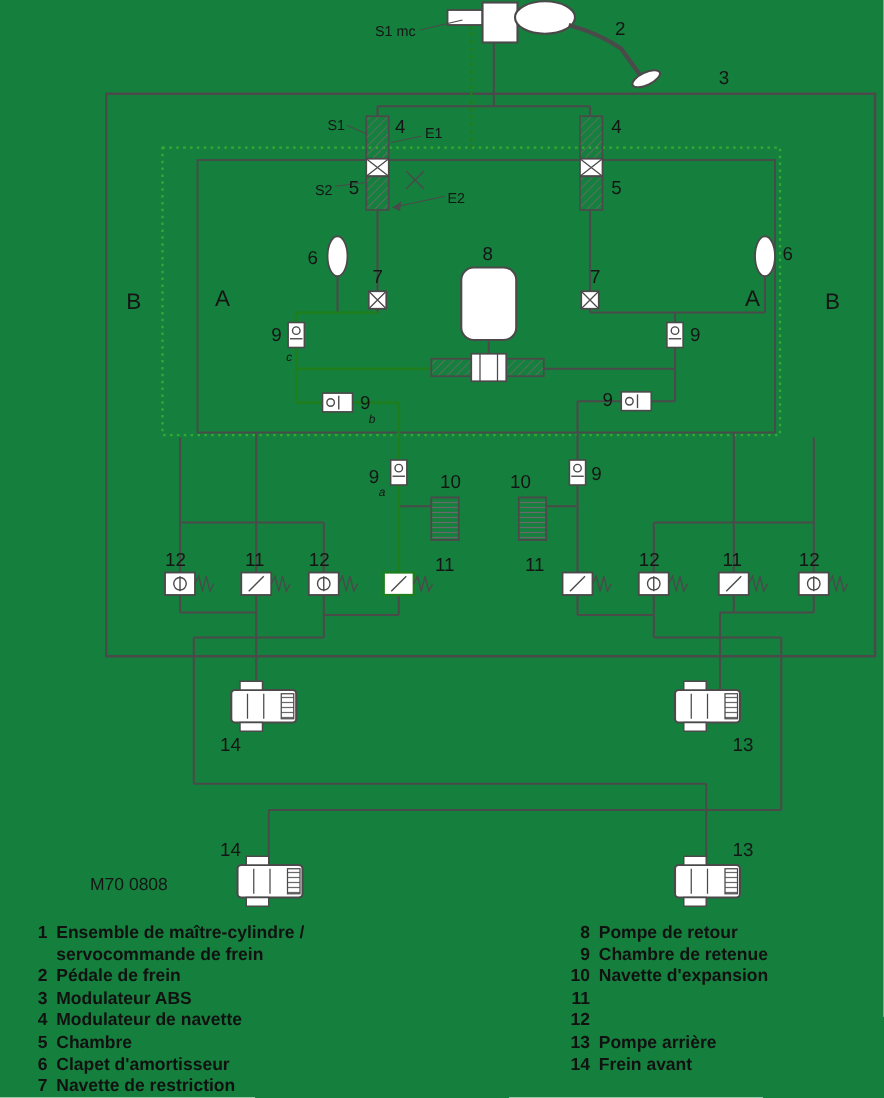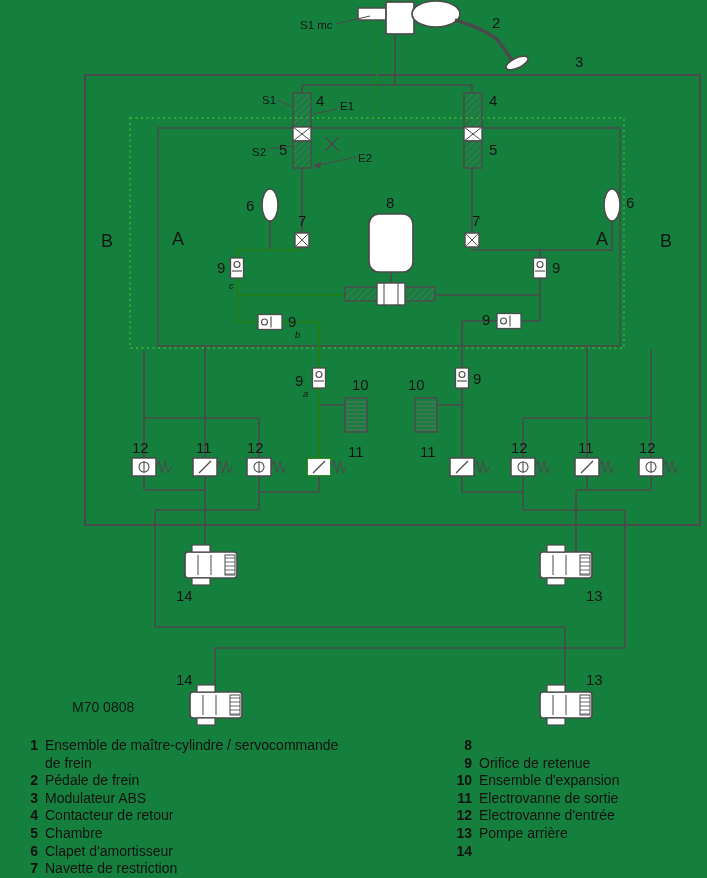--- a/index.html
+++ b/index.html
@@ -11,21 +11,21 @@
   .small{font-size:11.5px;}
   .zone{font-size:18px;}
   .tiny{font-size:9.5px;font-style:italic;}
   .ref{font-size:14px;}
   .legend{position:absolute;top:737px;left:0;width:707px;font-size:14px;line-height:17.6px;}
   .legend-col{position:absolute;top:0;}
   .legend-left{left:18px;width:330px;}
   .legend-right{left:452px;width:250px;}
   .legend-row{display:flex;}
   .lnum{font-weight:bold;min-width:20px;text-align:right;margin-right:7px;flex:none;}
-  .ltxt{flex:1;}
+  .ltxt{flex:1;font-weight:bold;}
 </style>
 </head>
 <body>
 
 <div class="page">
 
 <svg class="diagram-svg" width="707" height="735" viewBox="0 0 707 735">
   <defs>
     <pattern id="hatch" width="5" height="5" patternUnits="userSpaceOnUse" patternTransform="rotate(45)">
       <line x1="0" y1="0" x2="0" y2="5" stroke="#6a6a6a" stroke-width="1.3"></line>
@@ -298,58 +298,58 @@
     <div class="legend-row">
       <span class="lnum">2</span>
       <span class="ltxt">Pédale de frein</span>
     </div>
     <div class="legend-row">
       <span class="lnum">3</span>
       <span class="ltxt">Modulateur ABS</span>
     </div>
     <div class="legend-row">
       <span class="lnum">4</span>
-      <span class="ltxt">Contacteur de retour</span>
+      <span class="ltxt">Modulateur de navette</span>
     </div>
     <div class="legend-row">
       <span class="lnum">5</span>
       <span class="ltxt">Chambre</span>
     </div>
     <div class="legend-row">
       <span class="lnum">6</span>
       <span class="ltxt">Clapet d'amortisseur</span>
     </div>
     <div class="legend-row">
       <span class="lnum">7</span>
       <span class="ltxt">Navette de restriction</span>
     </div>
   </div>
   <div class="legend-col legend-right">
     <div class="legend-row">
       <span class="lnum">8</span>
+      <span class="ltxt">Pompe de retour</span>
     </div>
     <div class="legend-row">
       <span class="lnum">9</span>
-      <span class="ltxt">Orifice de retenue</span>
+      <span class="ltxt">Chambre de retenue</span>
     </div>
     <div class="legend-row">
       <span class="lnum">10</span>
-      <span class="ltxt">Ensemble d'expansion</span>
+      <span class="ltxt">Navette d'expansion</span>
     </div>
     <div class="legend-row">
       <span class="lnum">11</span>
-      <span class="ltxt">Electrovanne de sortie</span>
     </div>
     <div class="legend-row">
       <span class="lnum">12</span>
-      <span class="ltxt">Electrovanne d'entrée</span>
     </div>
     <div class="legend-row">
       <span class="lnum">13</span>
       <span class="ltxt">Pompe arrière</span>
     </div>
     <div class="legend-row">
       <span class="lnum">14</span>
+      <span class="ltxt">Frein avant</span>
     </div>
   </div>
 </div>
 
 </div>
 
 </body></html>

